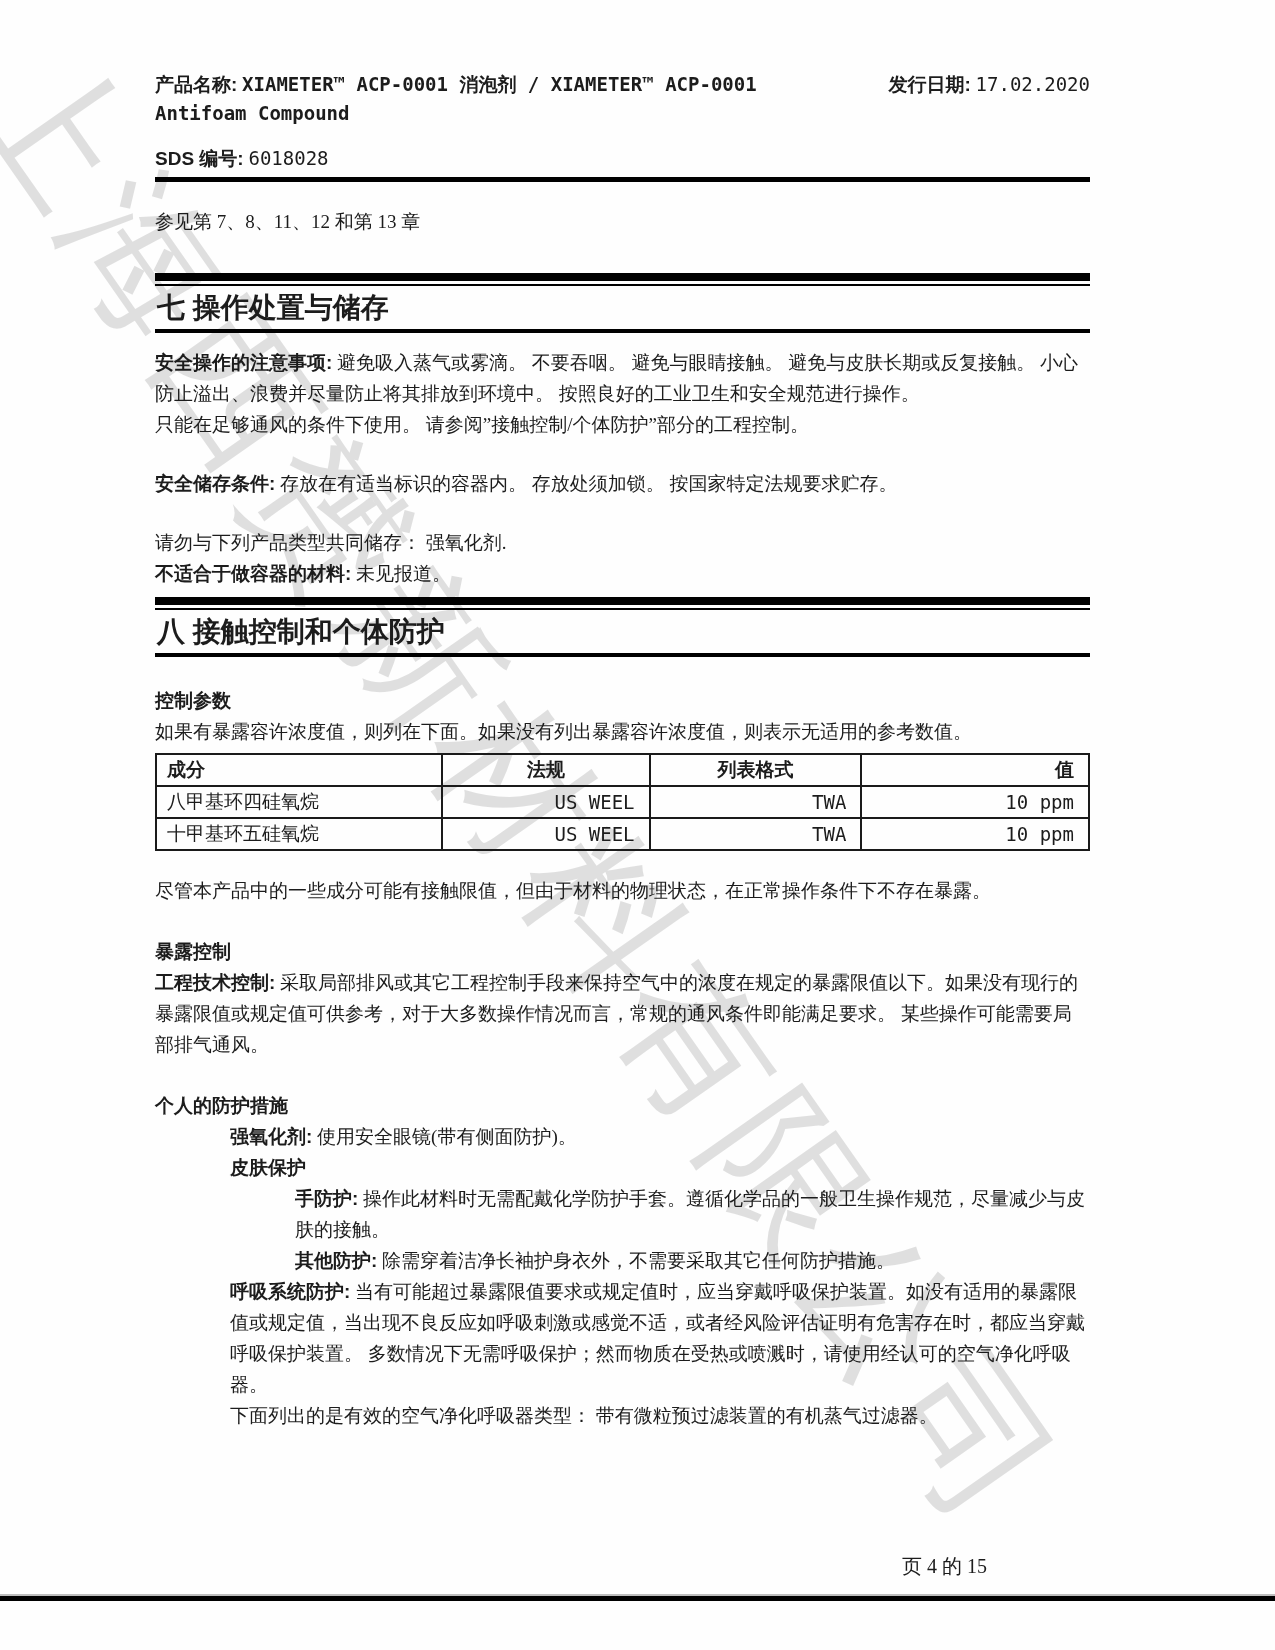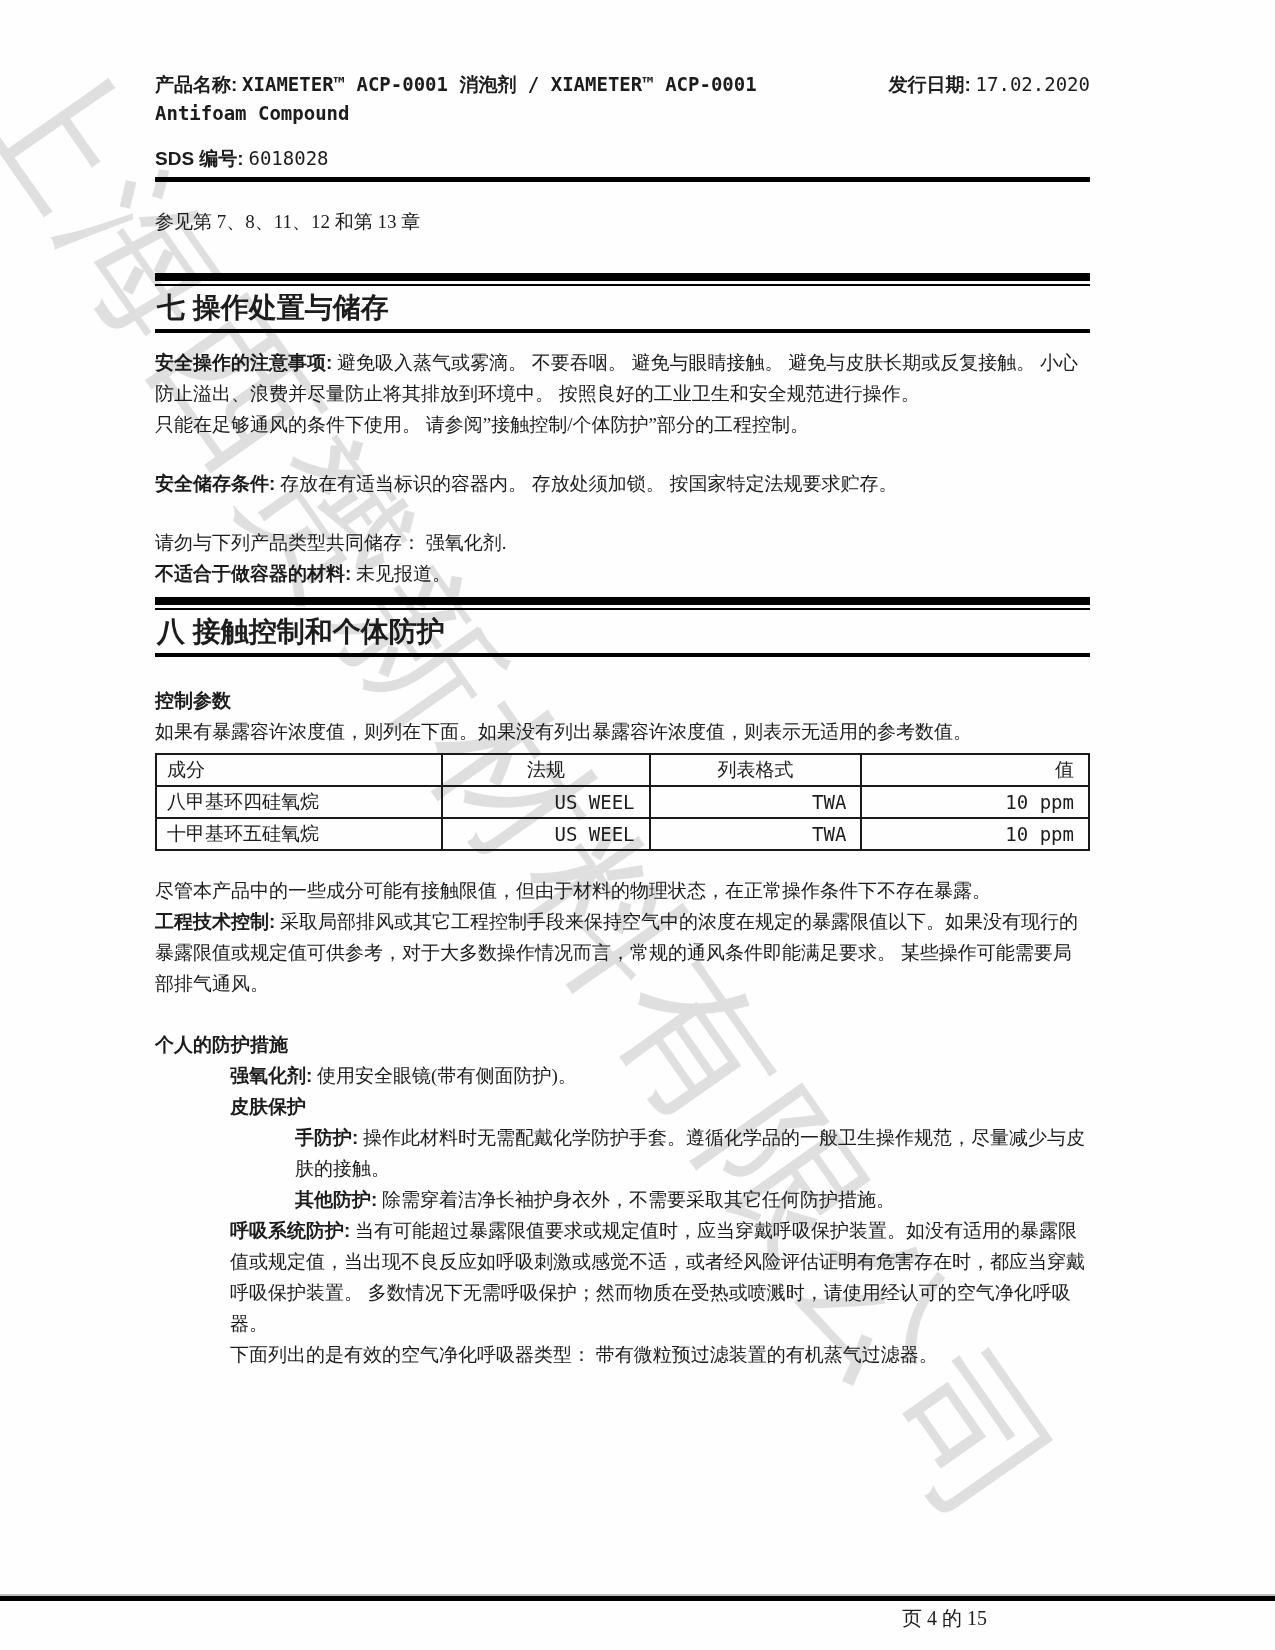--- a/index.html
+++ b/index.html
@@ -42,28 +42,28 @@
   .sp8 {margin-top:8px} .sp14 {margin-top:14px} .sp16 {margin-top:28px}
   .sp24 {margin-top:24px} .sp28 {margin-top:28px} .sp30 {margin-top:30px}
 
   .ind1 { margin-left:75px; }
   .ind2 { margin-left:140px; }
 
   table.limits { width:100%; border-collapse:collapse; margin-top:6px; }
   table.limits th, table.limits td {
     border:2px solid #1a1a1a; padding:1px 10px; line-height:28px; font-size:19px;
   }
-  table.limits th { font-family:"Liberation Sans", sans-serif; font-weight:normal; }
+  table.limits th { font-family:"Liberation Sans", sans-serif; font-weight:bold; }
   .ta-l {text-align:left} .ta-c {} .ta-r {text-align:right; padding-right:14px !important;}
 
   .foot-rule {
     position:absolute; left:0; top:1594px; width:1275px; z-index:1;
     height:5px; background:#000; border-top:2px solid #bdbdbd;
   }
-  .foot-text { position:absolute; left:902px; top:1604px; z-index:1; font-size:20px; line-height:28px; }
+  .foot-text { position:absolute; left:902px; top:1552px; z-index:1; font-size:20px; line-height:28px; }
 </style>
 </head>
 <body>
 
 <div class="page">
 
   <div class="watermark">上海西赟新材料有限公司</div>
 
   <div class="content">
 
@@ -140,20 +140,21 @@
           <td class="ta-l">十甲基环五硅氧烷</td>
           <td class="ta-r mono">US WEEL</td>
           <td class="ta-r mono">TWA</td>
           <td class="ta-r mono">10 ppm</td>
         </tr>
       </tbody>
     </table>
 
     <p class="sp24">尽管本产品中的一些成分可能有接触限值，但由于材料的物理状态，在正常操作条件下不存在暴露。</p>
 
+    <p class="bsans sp30">暴露控制</p>
     <p>
       <b>工程技术控制:</b>
       <span>采取局部排风或其它工程控制手段来保持空气中的浓度在规定的暴露限值以下。如果没有现行的暴露限值或规定值可供参考，对于大多数操作情况而言，常规的通风条件即能满足要求。 某些操作可能需要局部排气通风。</span>
     </p>
 
     <p class="bsans sp30">个人的防护措施</p>
     <p class="ind1">
       <b>强氧化剂:</b>
       <span>使用安全眼镜(带有侧面防护)。</span>
     </p>

